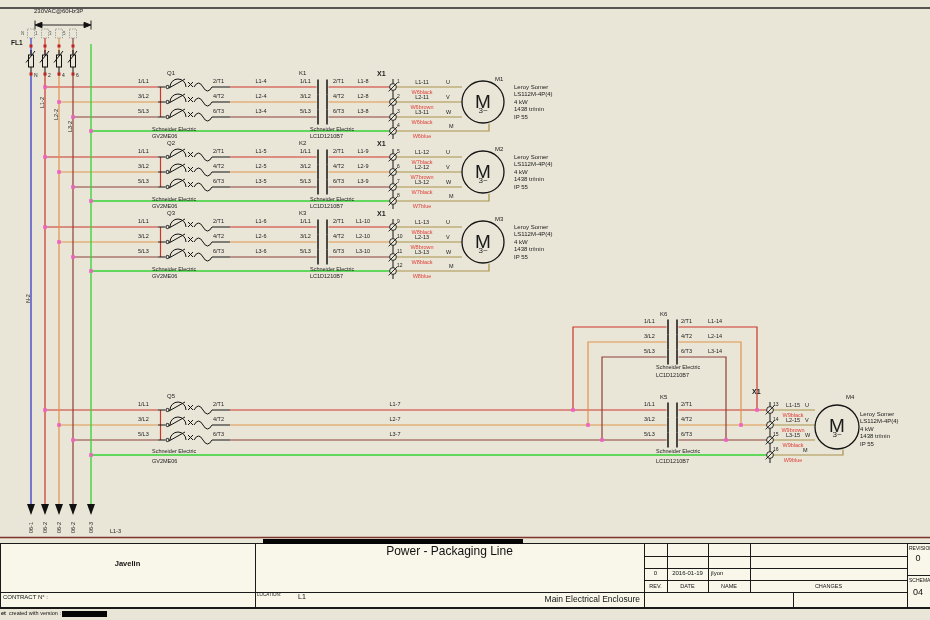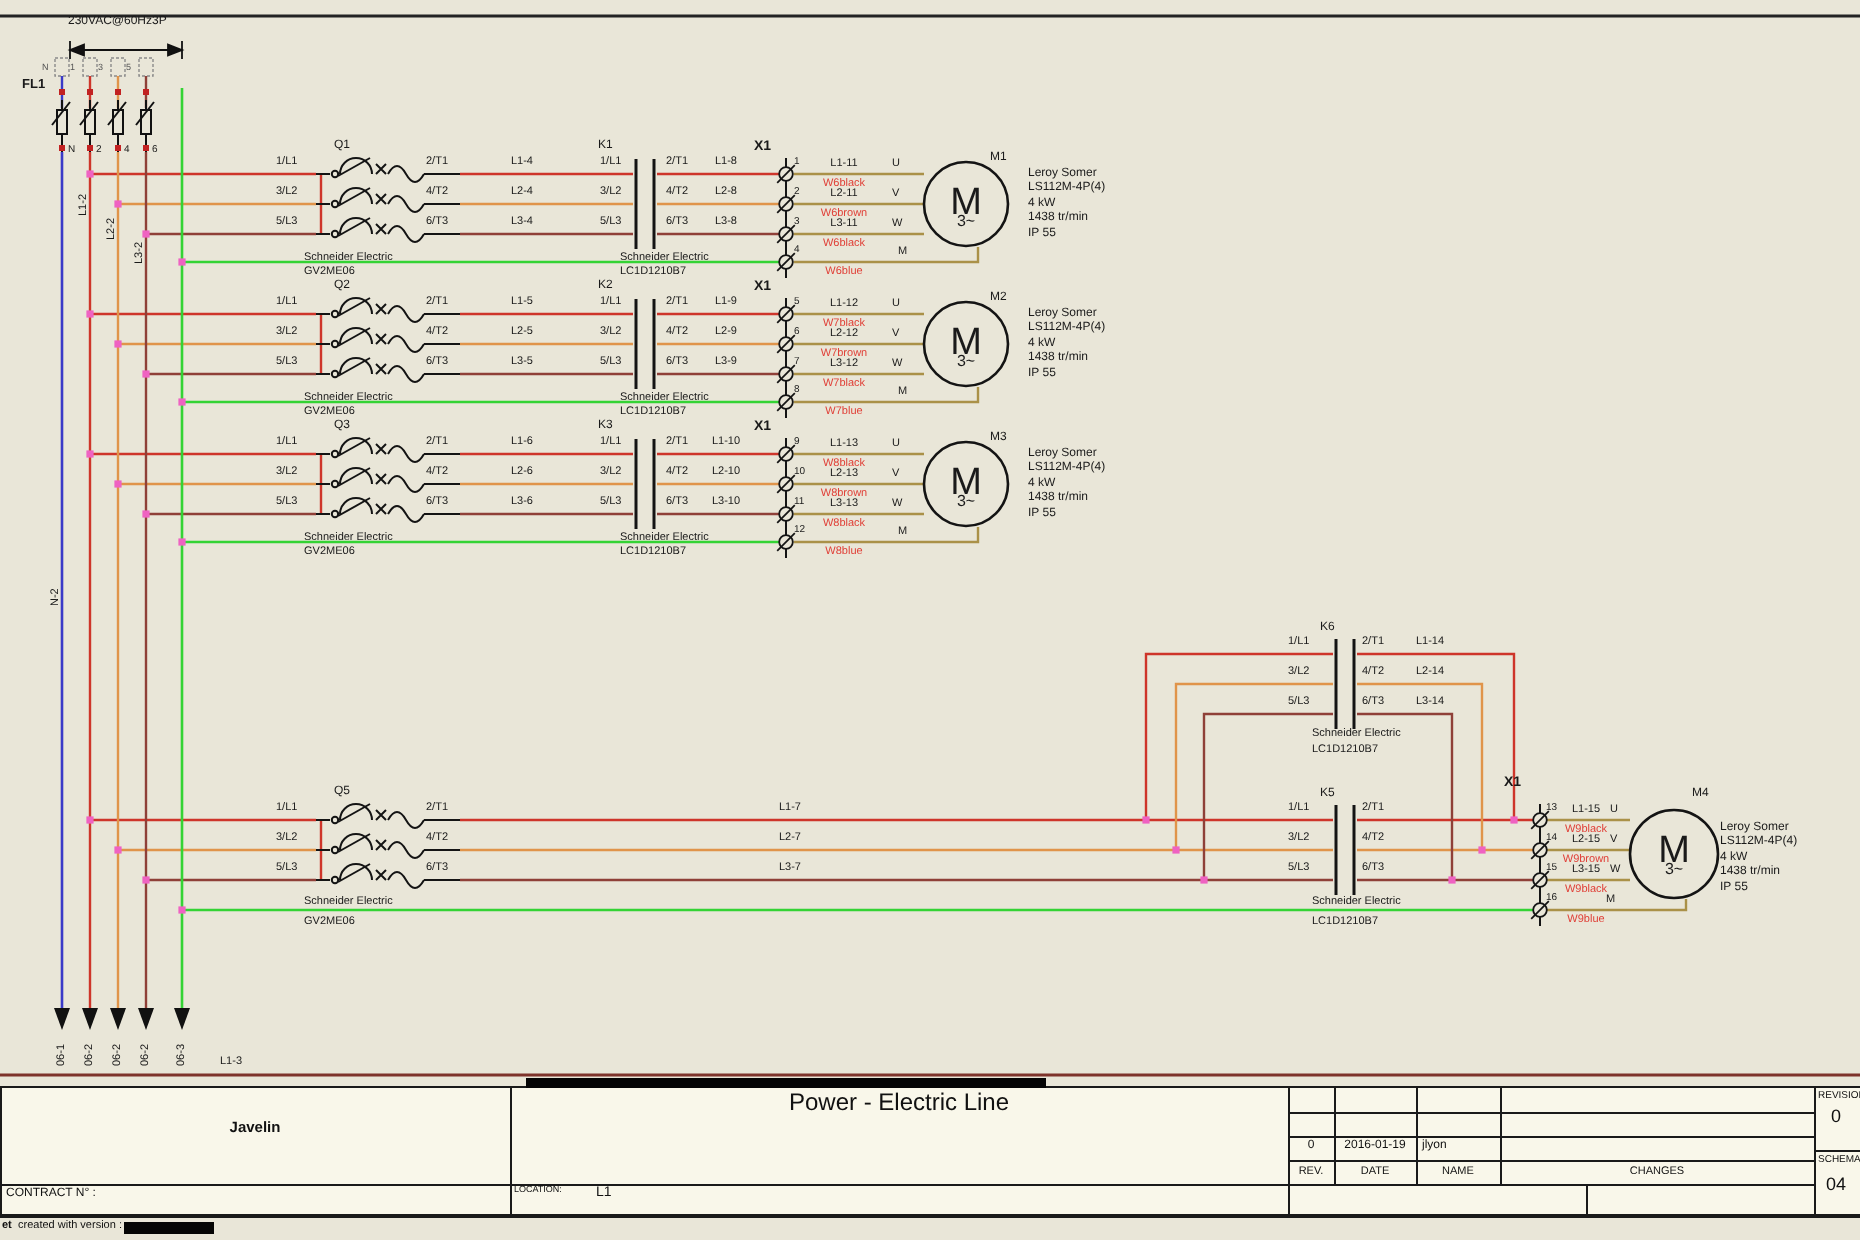--- a/index.html
+++ b/index.html
@@ -460,23 +460,24 @@
 <div class="vl" style="left:750px;top:543px;height:49px"></div>
 <div class="vl" style="left:793px;top:592px;height:15px"></div>
 <div class="hl" style="left:0;top:591.5px;width:907px"></div>
 <div class="hl" style="left:644px;top:556px;width:263px"></div>
 <div class="hl" style="left:644px;top:568px;width:263px"></div>
 <div class="hl" style="left:644px;top:580px;width:263px"></div>
 <div class="hl" style="left:907px;top:575px;width:23px"></div>
 
 <div class="tbt" style="left:0;top:559px;width:255px;font-size:7.5px;font-weight:bold;text-align:center">Javelin</div>
 <div class="tbt" style="left:3px;top:594px;font-size:6px">CONTRACT N° :</div>
-<div class="tbt" style="left:255px;top:544px;width:389px;font-size:12px;text-align:center">Power - Electric Line</div>
+<div class="tbt" style="left:255px;top:544px;width:389px;font-size:12px;text-align:center">Power - Packaging Line</div>
 <div class="tbt" style="left:257px;top:592px;font-size:4.5px">LOCATION:</div>
 <div class="tbt" style="left:298px;top:592.5px;font-size:7px">L1</div>
+<div class="tbt" style="left:400px;top:593.5px;width:240px;font-size:8.5px;text-align:right">Main Electrical Enclosure</div>
 
 <div class="tbt" style="left:644px;top:582.5px;width:23px;font-size:5.5px;text-align:center">REV.</div>
 <div class="tbt" style="left:667px;top:582.5px;width:41px;font-size:5.5px;text-align:center">DATE</div>
 <div class="tbt" style="left:708px;top:582.5px;width:42px;font-size:5.5px;text-align:center">NAME</div>
 <div class="tbt" style="left:750px;top:582.5px;width:157px;font-size:5.5px;text-align:center">CHANGES</div>
 <div class="tbt" style="left:644px;top:570px;width:23px;font-size:6px;text-align:center">0</div>
 <div class="tbt" style="left:667px;top:570px;width:41px;font-size:6px;text-align:center">2016-01-19</div>
 <div class="tbt" style="left:711px;top:570px;width:40px;font-size:6px">jlyon</div>
 
 <div class="tbt" style="left:909px;top:544.5px;font-size:5px;white-space:nowrap">REVISION</div>

